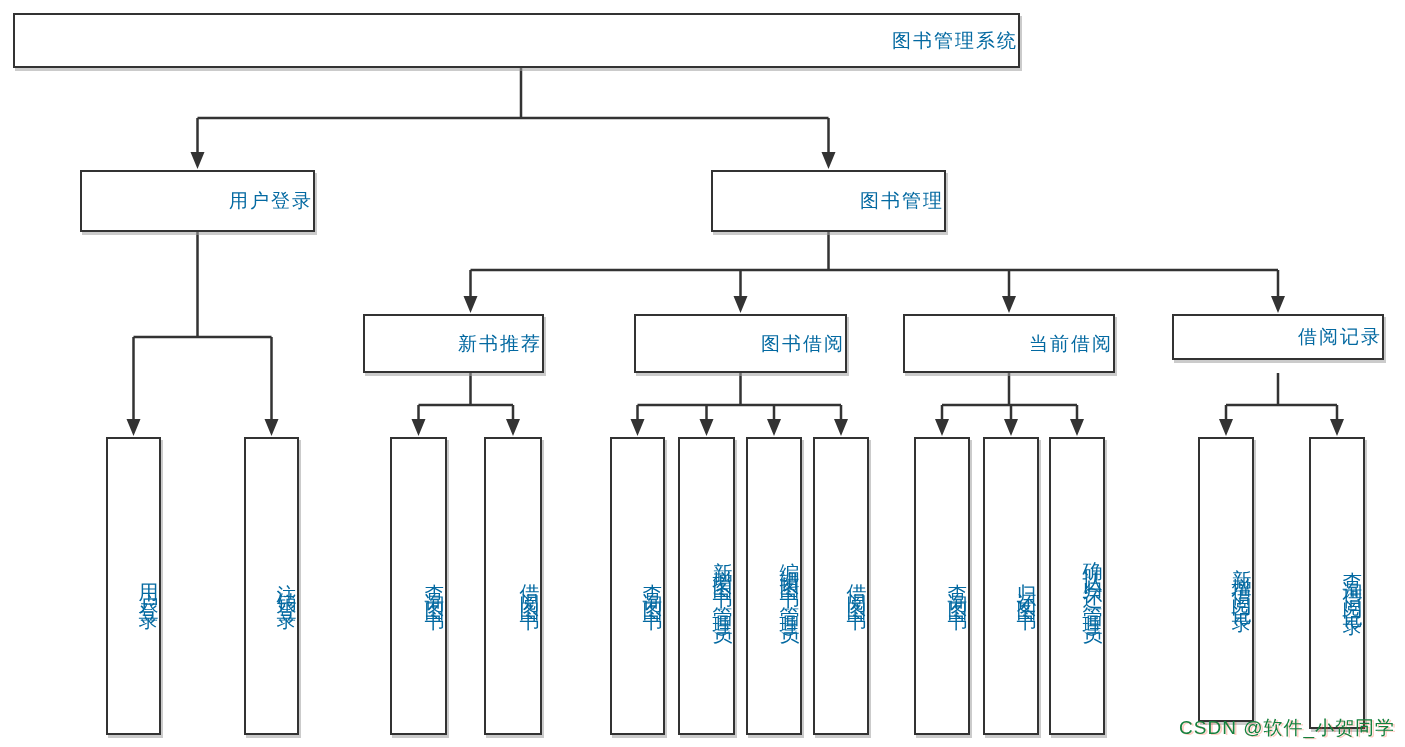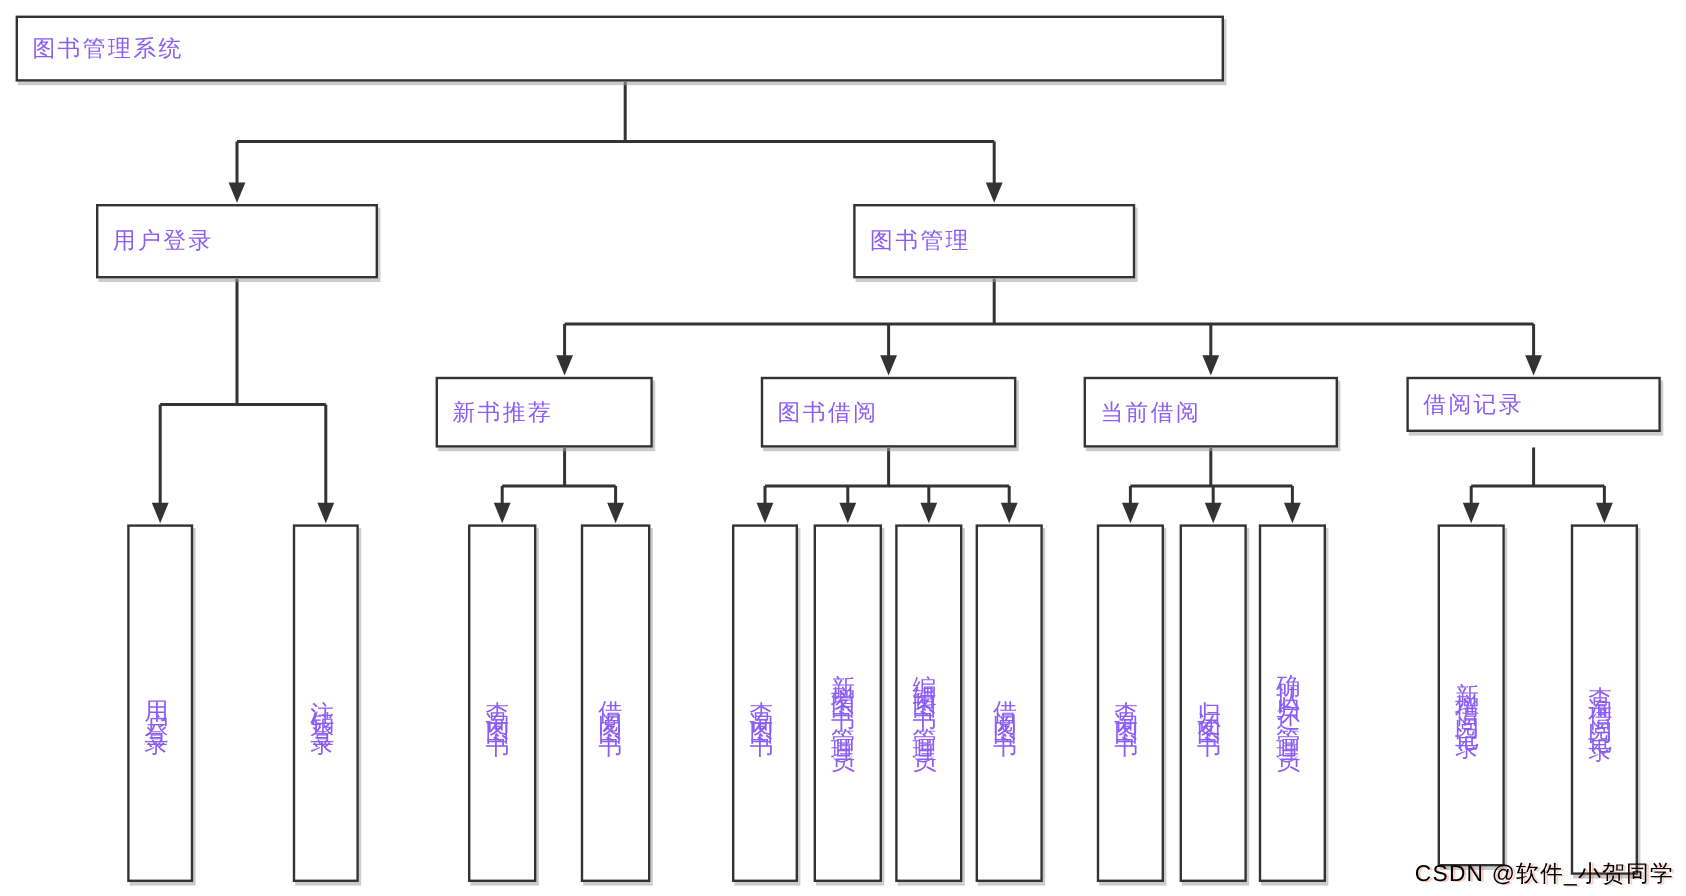--- a/index.html
+++ b/index.html
@@ -9,43 +9,42 @@
     background:#ffffff;
     font-family:"Liberation Sans","DejaVu Sans",sans-serif;
     overflow:hidden;
   }
   #connectors{position:absolute;left:0;top:0;}
   .box{
     position:absolute;
     background:#ffffff;
     border:2.5px solid #333333;
     box-sizing:border-box;
-    display:flex;align-items:center;justify-content:flex-start;
-    color:#8b5cf6;
+    display:flex;align-items:center;justify-content:flex-end;
+    color:#0369a1;
     box-shadow:2px 3px 0 rgba(160,160,160,0.55);
-    padding-left:12px;
   }
   .hlabel{
     font-size:19px;
     letter-spacing:2px;
     white-space:nowrap;
   }
   .leaf .vlabel{
     writing-mode:vertical-rl;
     text-orientation:mixed;
     font-size:20px;
     letter-spacing:9px;
     line-height:1.0;
     white-space:nowrap;
   }
   #watermark{
     position:absolute;
     right:10px;bottom:6px;
     font-size:19px;
-    color:#000000;
+    color:#15803d;
     letter-spacing:1px;
     text-shadow:2px 1px 0 rgba(252,85,49,0.30);
     white-space:nowrap;
   }
 </style>
 </head>
 <body>
 
 <div id="canvas">
 

